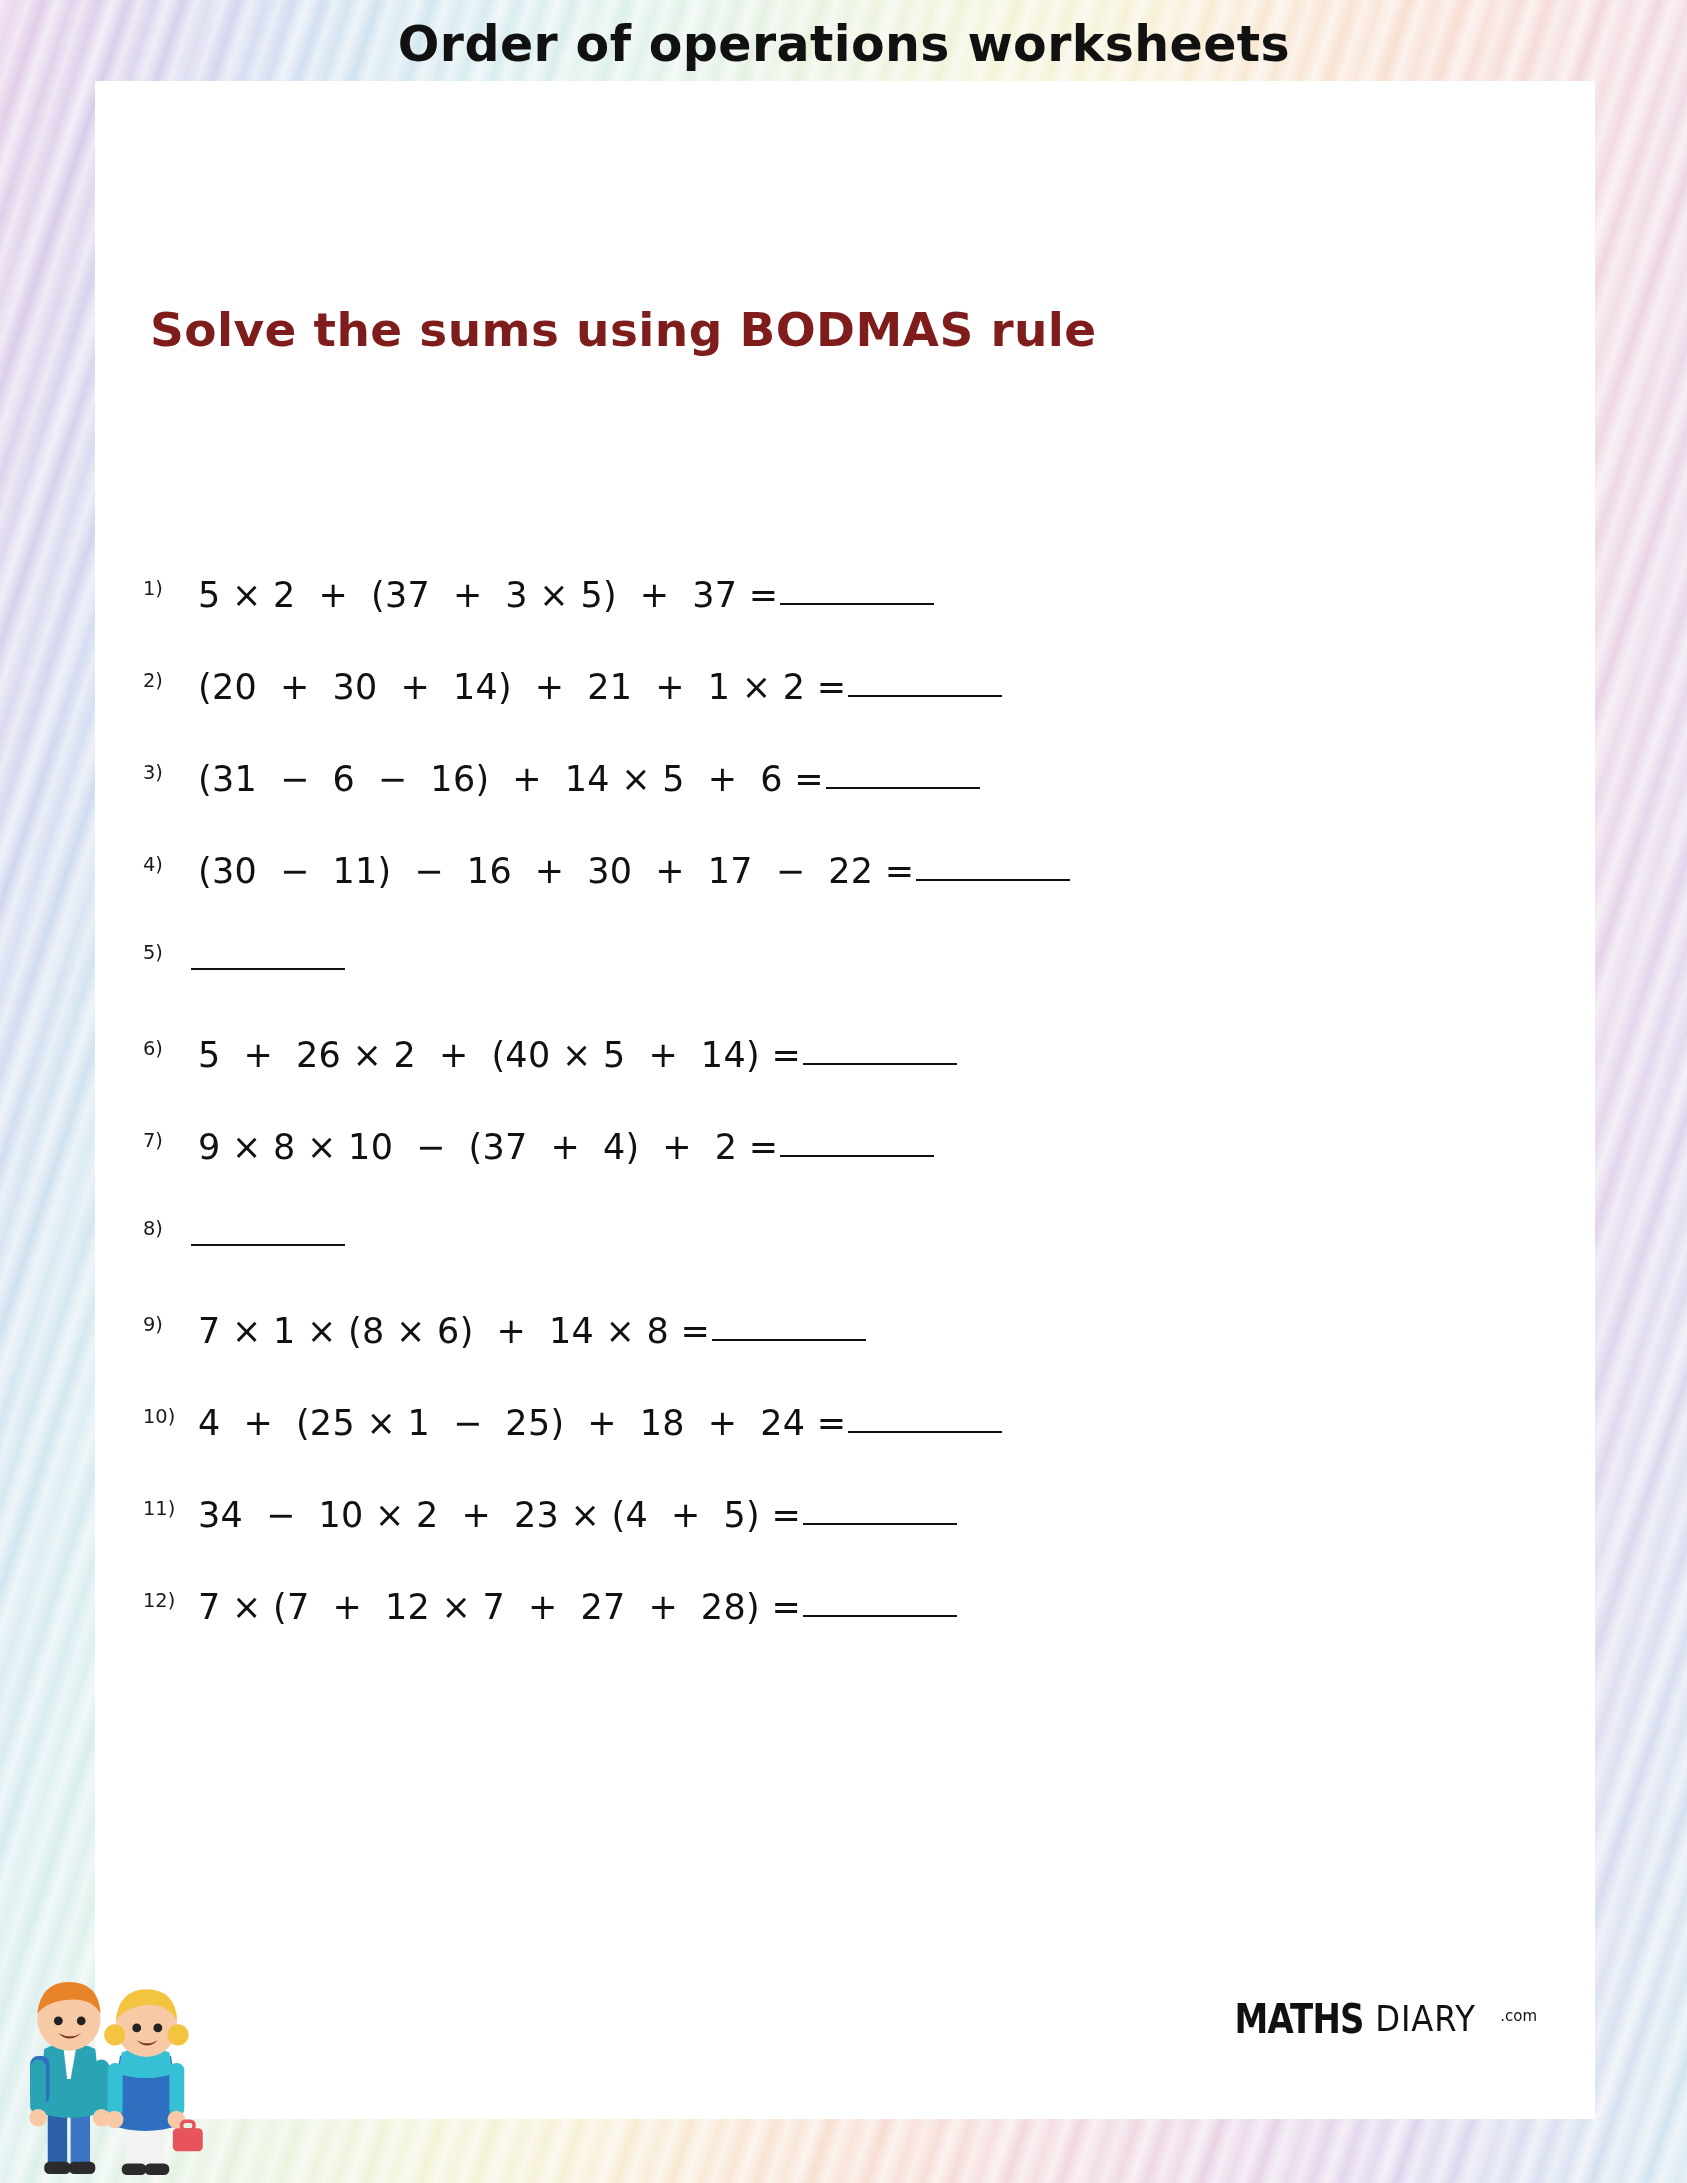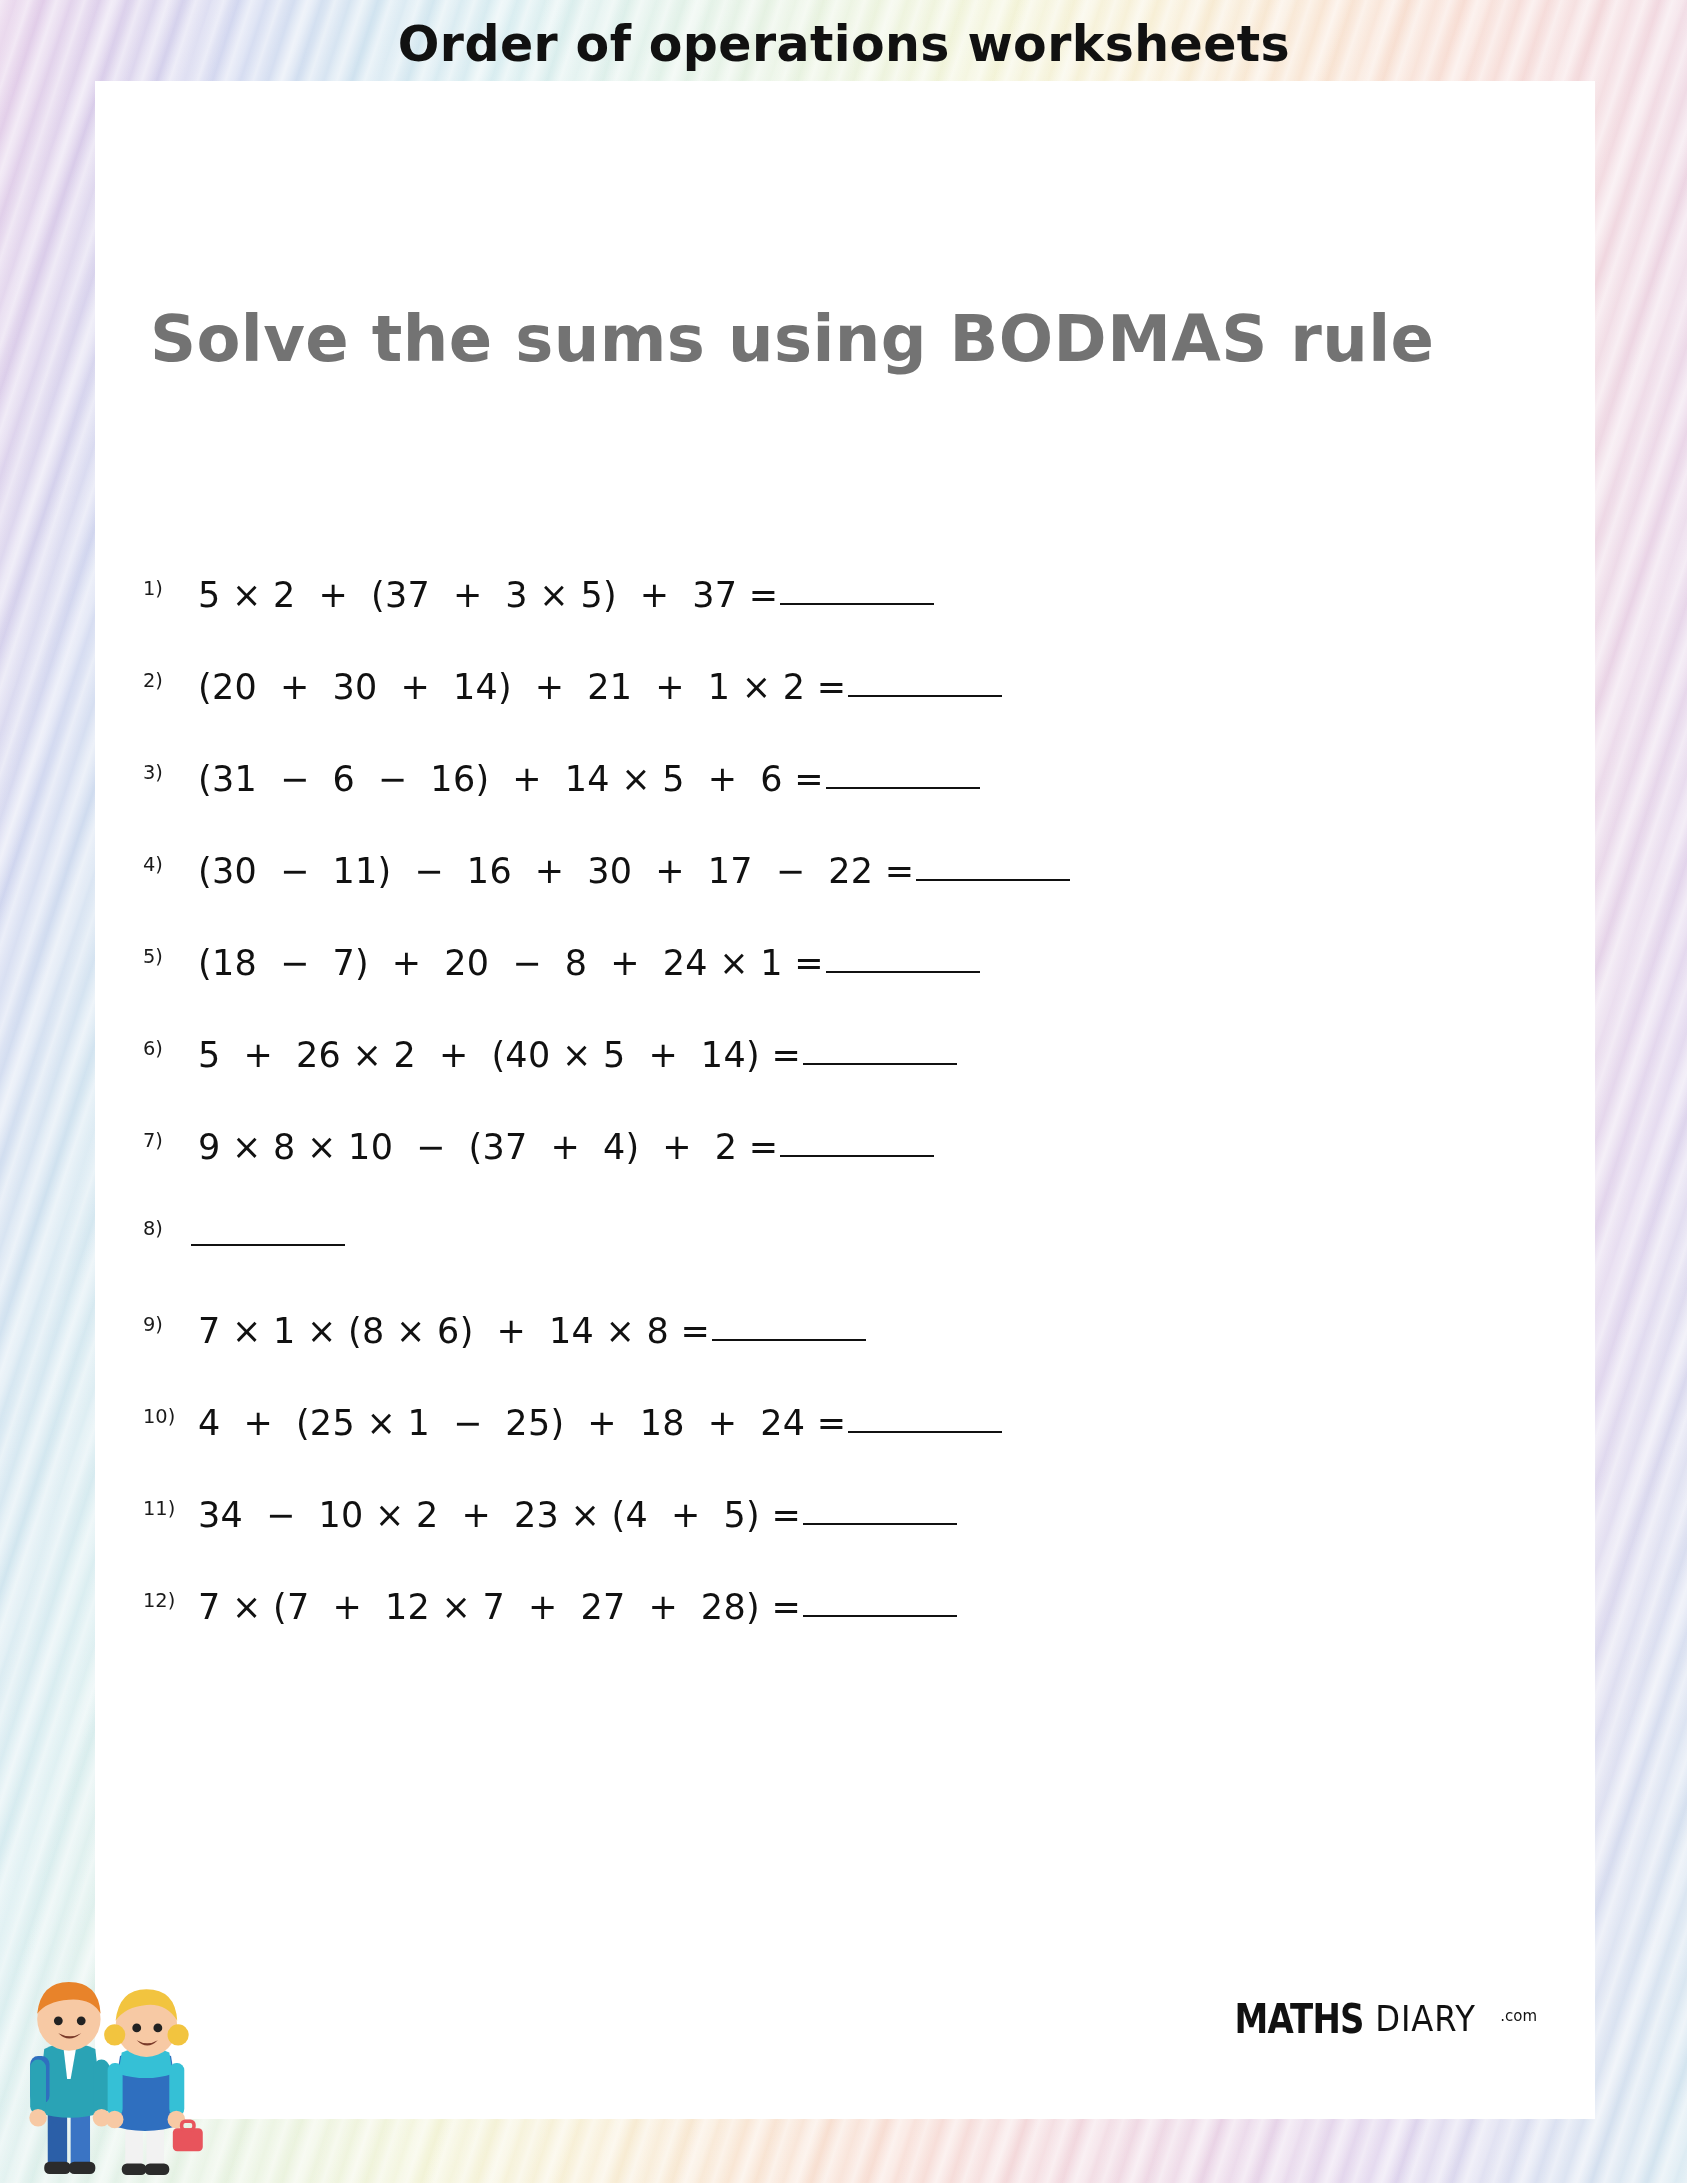--- a/index.html
+++ b/index.html
@@ -85,23 +85,23 @@
     width: 1500px;
     height: 2038px;
     background: #ffffff;
     z-index: 3;
   }
 
   .worksheet-title {
     position: absolute;
     left: 55px;
     top: 221px;
-    font-size: 64px;
+    font-size: 47px;
     font-weight: bold;
-    color: #737373;
+    color: #7f1d1d;
     letter-spacing: 0.4px;
   }
 
   .problem-list {
     position: absolute;
     left: 48px;
     top: 494px;
     width: 1394px;
   }
 
@@ -215,21 +215,20 @@
     </div>
 
     <div class="problem">
       <span class="problem-number">4)</span>
       <span class="problem-expression">(30  −  11)  −  16  +  30  +  17  −  22 =</span>
       <span class="answer-blank"></span>
     </div>
 
     <div class="problem">
       <span class="problem-number">5)</span>
-      <span class="problem-expression">(18  −  7)  +  20  −  8  +  24 × 1 =</span>
       <span class="answer-blank"></span>
     </div>
 
     <div class="problem">
       <span class="problem-number">6)</span>
       <span class="problem-expression">5  +  26 × 2  +  (40 × 5  +  14) =</span>
       <span class="answer-blank"></span>
     </div>
 
     <div class="problem">

